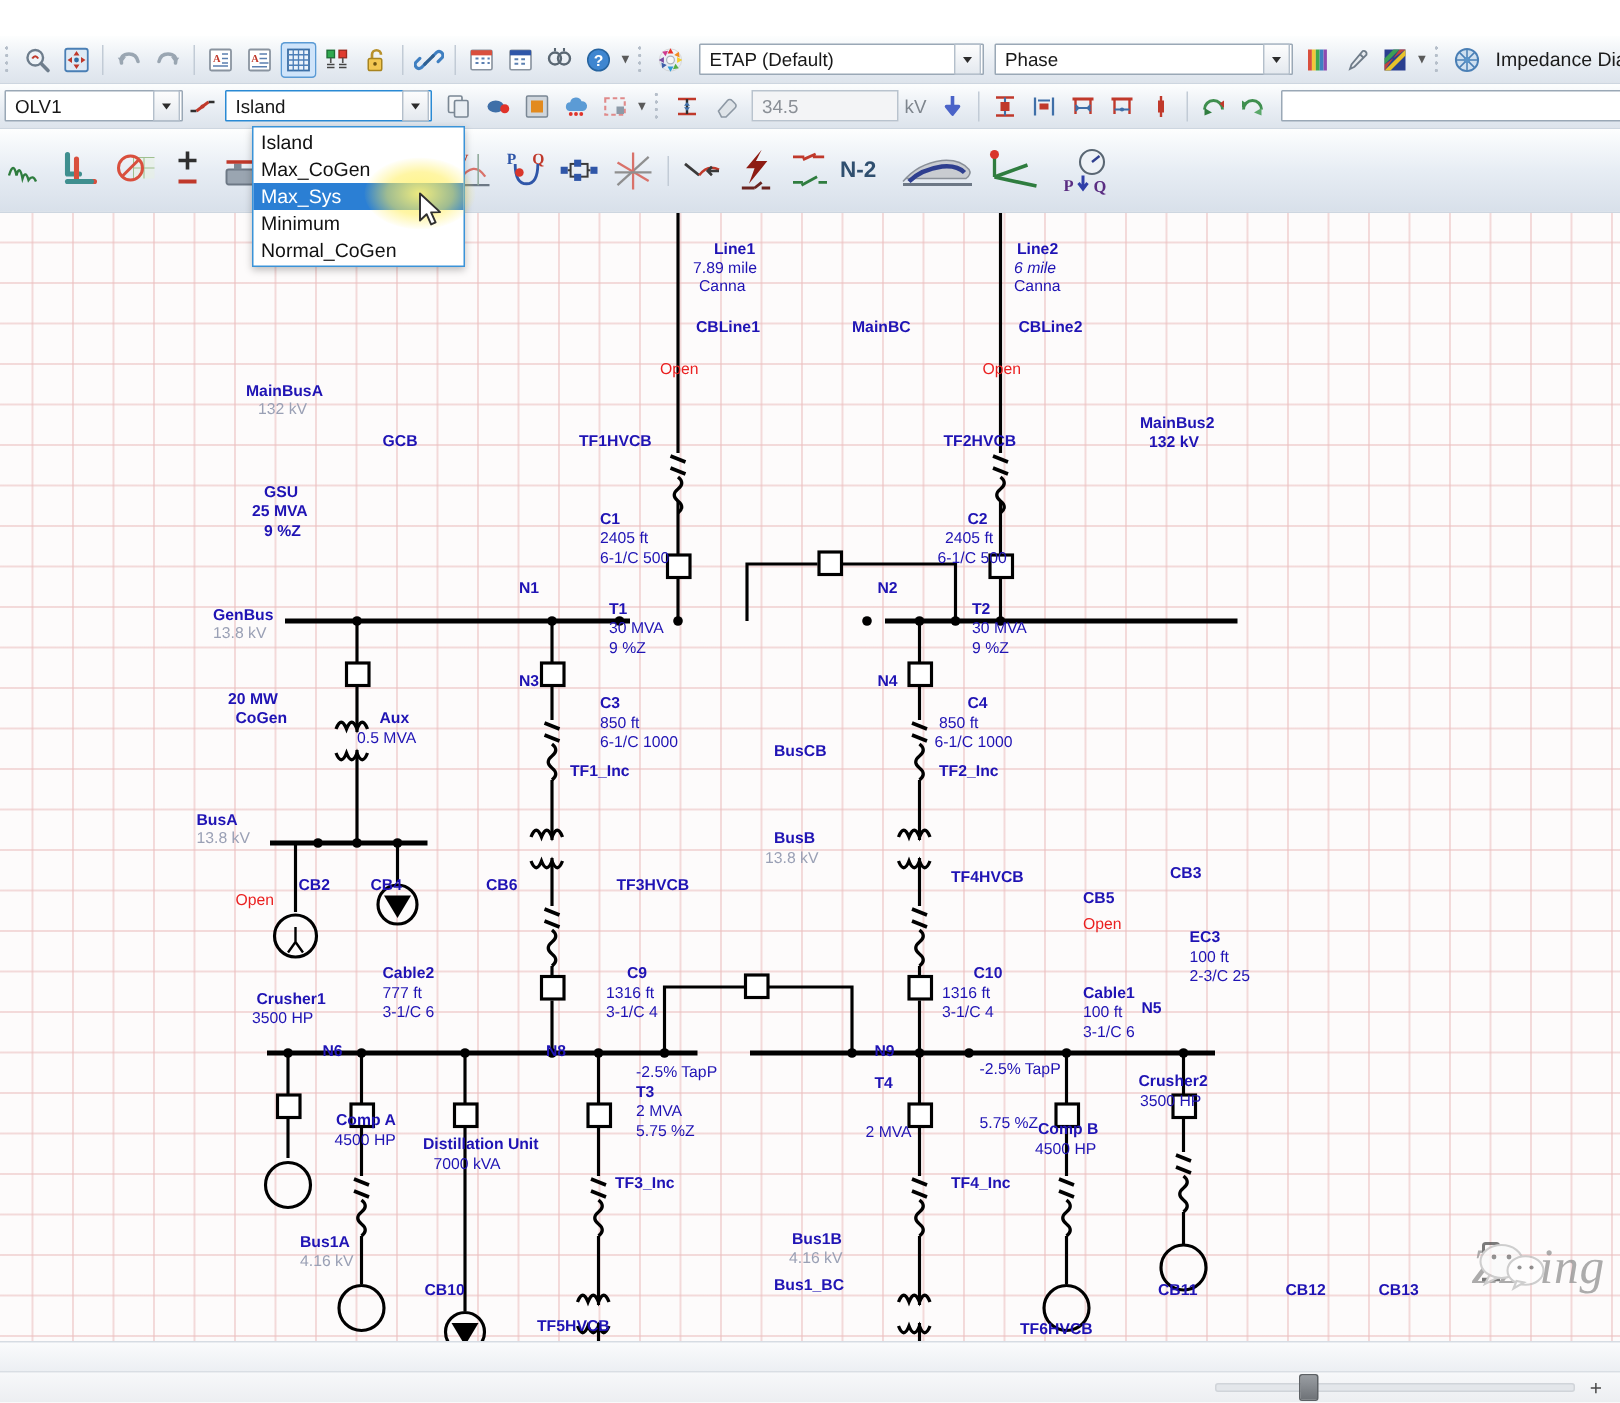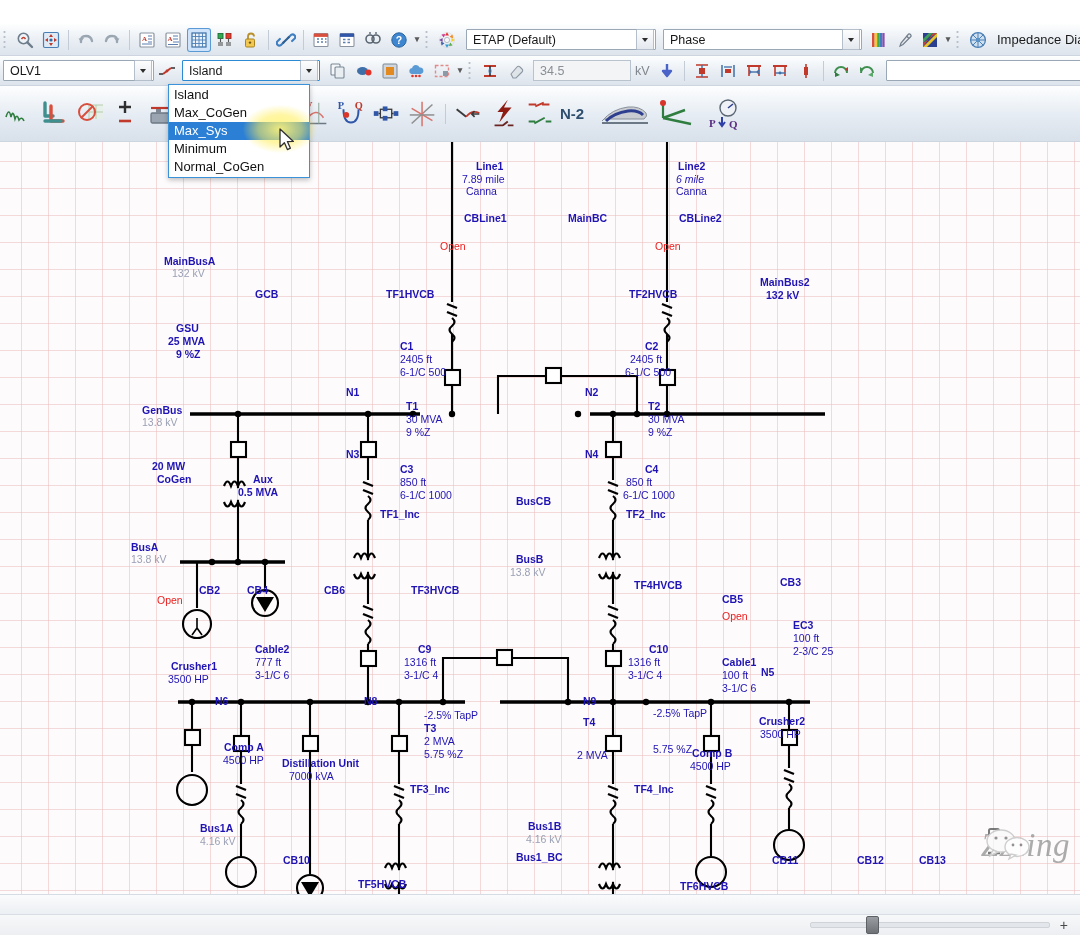--- a/index.html
+++ b/index.html
@@ -341,21 +341,21 @@
       <svg width="22" height="22" viewBox="0 0 22 22">
         <circle cx="11" cy="11" r="7.4" fill="#cfe0f0" stroke="#4a7fb5" stroke-width="1.3"></circle>
         <path d="M11 3.6 V18.4 M3.6 11 H18.4 M5.6 5.6 L16.4 16.4 M16.4 5.6 L5.6 16.4" stroke="#4a7fb5" stroke-width="1"></path>
         <circle cx="11" cy="11" r="2.2" fill="#5a93c8"></circle>
       </svg>
     </div>
     <div class="tbtext">Impedance Diagram</div>
   </div>
 
   <div class="tbrow" id="tbrow2">
-    <div class="combo" style="width:151px;margin-left:3px;">
+    <div class="combo" style="width:119px;margin-left:3px;">
       <div class="val">OLV1</div>
       <div class="arrow">
           <span class="caret"></span>
         </div>
     </div>
 
     <div class="icon">
       <svg width="20" height="20" viewBox="0 0 20 20">
         <path d="M2 13 H6 M14 7 H18" stroke="#2f2f2f" stroke-width="1.6"></path>
         <path d="M6 13 L14 7" stroke="#c0392b" stroke-width="2"></path>
@@ -896,21 +896,21 @@
     <div class="lbl" style="left:255px;top:146px;">GCB</div>
     <div class="lbl" style="left:176px;top:180px;">GSU</div>
     <div class="lbl" style="left:168px;top:193px;">25 MVA</div>
     <div class="lbl" style="left:176px;top:206px;">9 %Z</div>
 
     <div class="lbl" style="left:142px;top:262px;">GenBus</div>
     <div class="lbl kv" style="left:142px;top:274px;">13.8 kV</div>
     <div class="lbl" style="left:152px;top:318px;">20 MW</div>
     <div class="lbl" style="left:157px;top:331px;">CoGen</div>
     <div class="lbl" style="left:253px;top:331px;">Aux</div>
-    <div class="lbl nrm" style="left:238px;top:344px;font-weight:bold;">0.5 MVA</div>
+    <div class="lbl nrm" style="left:238px;top:344px;">0.5 MVA</div>
 
     <div class="lbl" style="left:386px;top:146px;">TF1HVCB</div>
     <div class="lbl" style="left:400px;top:198px;">C1</div>
     <div class="lbl nrm" style="left:400px;top:211px;">2405 ft</div>
     <div class="lbl nrm" style="left:400px;top:224px;">6-1/C 500</div>
     <div class="lbl" style="left:346px;top:244px;">N1</div>
     <div class="lbl" style="left:406px;top:258px;">T1</div>
     <div class="lbl nrm" style="left:406px;top:271px;">30 MVA</div>
     <div class="lbl nrm" style="left:406px;top:284px;">9 %Z</div>
     <div class="lbl" style="left:346px;top:306px;">N3</div>

